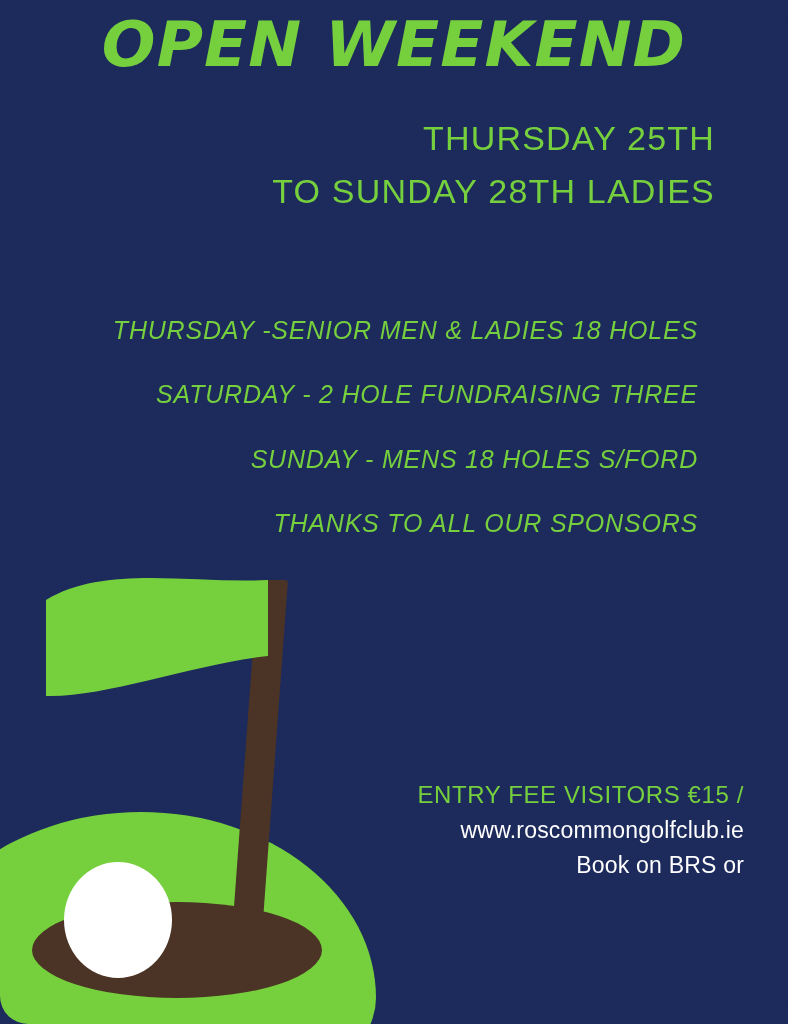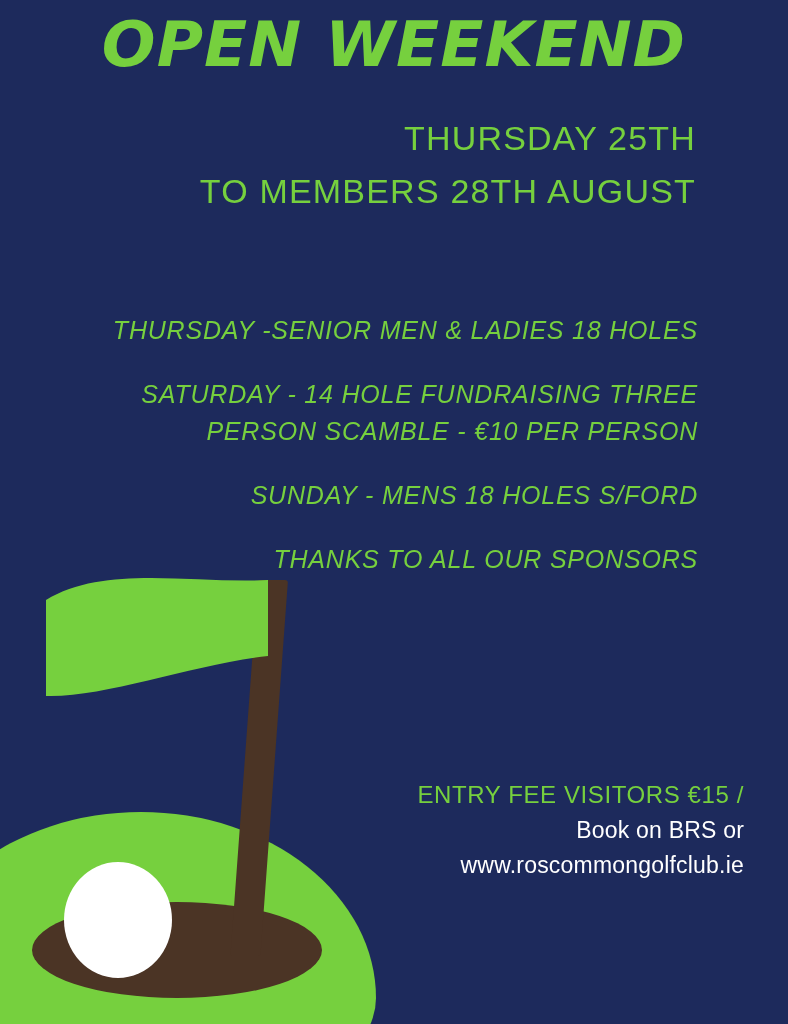--- a/index.html
+++ b/index.html
@@ -12,20 +12,21 @@
     background: #1d2a5c;
     font-family: "Liberation Sans", sans-serif;
     overflow: hidden;
   }
   .poster {
     position: relative;
     width: 788px;
     height: 1024px;
     background: #1d2a5c;
     overflow: hidden;
+    border-radius: 28px;
   }
 
   
   .title {
     position: absolute;
     top: 14px;
     left: 0;
     width: 788px;
     text-align: center;
     color: #76d03e;
@@ -36,21 +37,21 @@
     letter-spacing: 1px;
     line-height: 1.0;
     white-space: nowrap;
     transform: scaleX(1.02);
   }
 
   
   .dates {
     position: absolute;
     top: 112px;
-    right: 92px;
+    right: 73px;
     width: 560px;
     text-align: right;
     color: #76d03e;
     font-size: 34px;
     line-height: 1.55;
     letter-spacing: 1.2px;
   }
   .dates div { white-space: nowrap; }
 
   
@@ -139,43 +140,42 @@
 </style>
 </head>
 <body>
 
 <div class="poster">
 
   <div class="title">OPEN WEEKEND</div>
 
   <div class="dates">
     <div>THURSDAY 25TH</div>
-    <div>TO MEMBERS 28TH AUGUST</div>
+    <div>TO SUNDAY 28TH LADIES</div>
   </div>
 
   <div class="schedule">
     <div class="sched-item">
       <span class="l1">THURSDAY -SENIOR MEN &amp; LADIES 18 HOLES</span>
     </div>
     <div class="sched-item">
-      <span class="l1">SATURDAY - 14 HOLE FUNDRAISING THREE</span>
-      <span class="l2">PERSON SCAMBLE - €10 PER PERSON</span>
+      <span class="l1">SATURDAY - 2 HOLE FUNDRAISING THREE</span>
     </div>
     <div class="sched-item">
       <span class="l1">SUNDAY - MENS 18 HOLES S/FORD</span>
     </div>
     <div class="sched-item">
       <span class="l1">THANKS TO ALL OUR SPONSORS</span>
     </div>
   </div>
 
   <div class="footer">
     <span class="fee">ENTRY FEE VISITORS €15 /</span>
+    <span class="fee web">www.roscommongolfclub.ie</span>
     <span class="fee web">Book on BRS or</span>
-    <span class="fee web">www.roscommongolfclub.ie</span>
   </div>
 
   <div class="green"></div>
   <div class="hole"></div>
   <div class="ball"></div>
   <div class="pole"></div>
   <div class="flag">
     <svg width="226" height="124" viewBox="0 0 226 124" xmlns="http://www.w3.org/2000/svg">
       <path d="M2 22 C 60 -14, 150 6, 224 2 L 224 78 C 150 86, 60 120, 2 118 Z" fill="#76d03e"></path>
     </svg>

